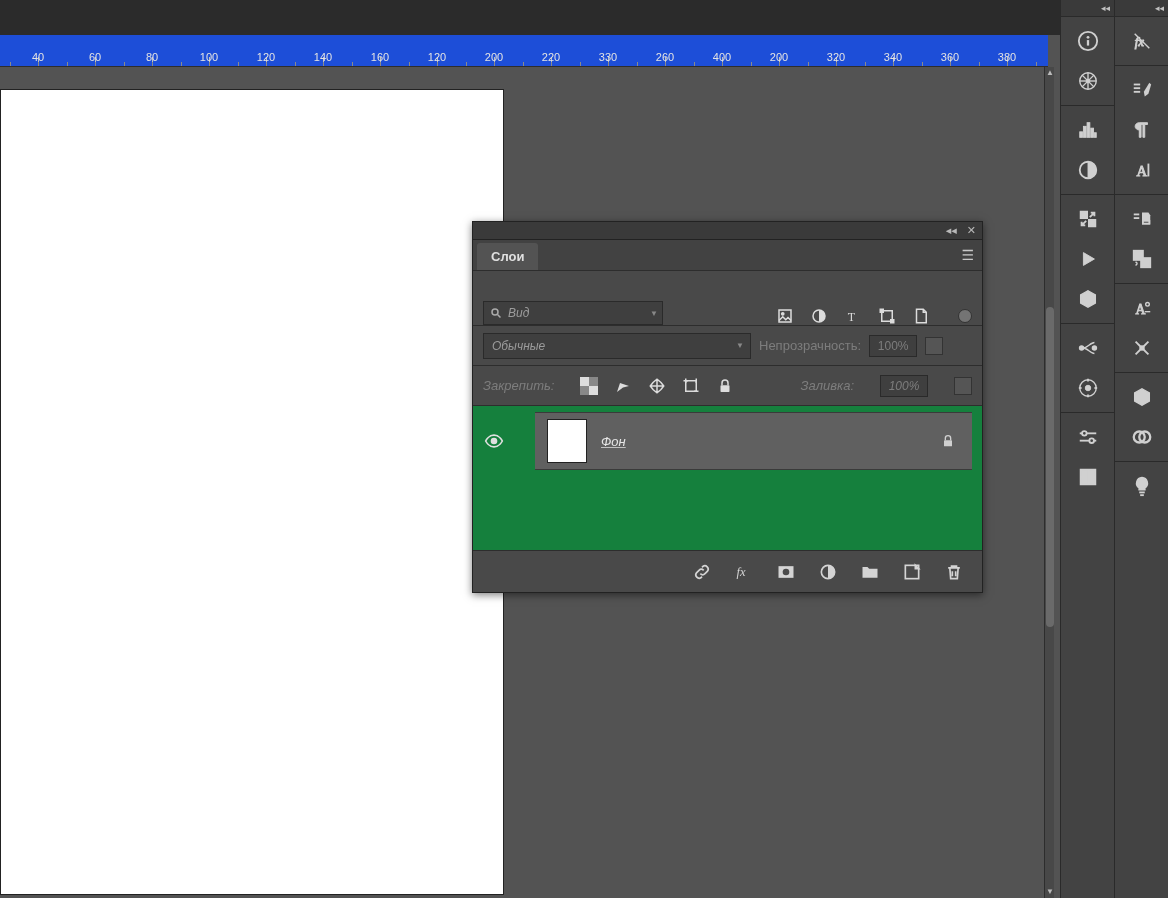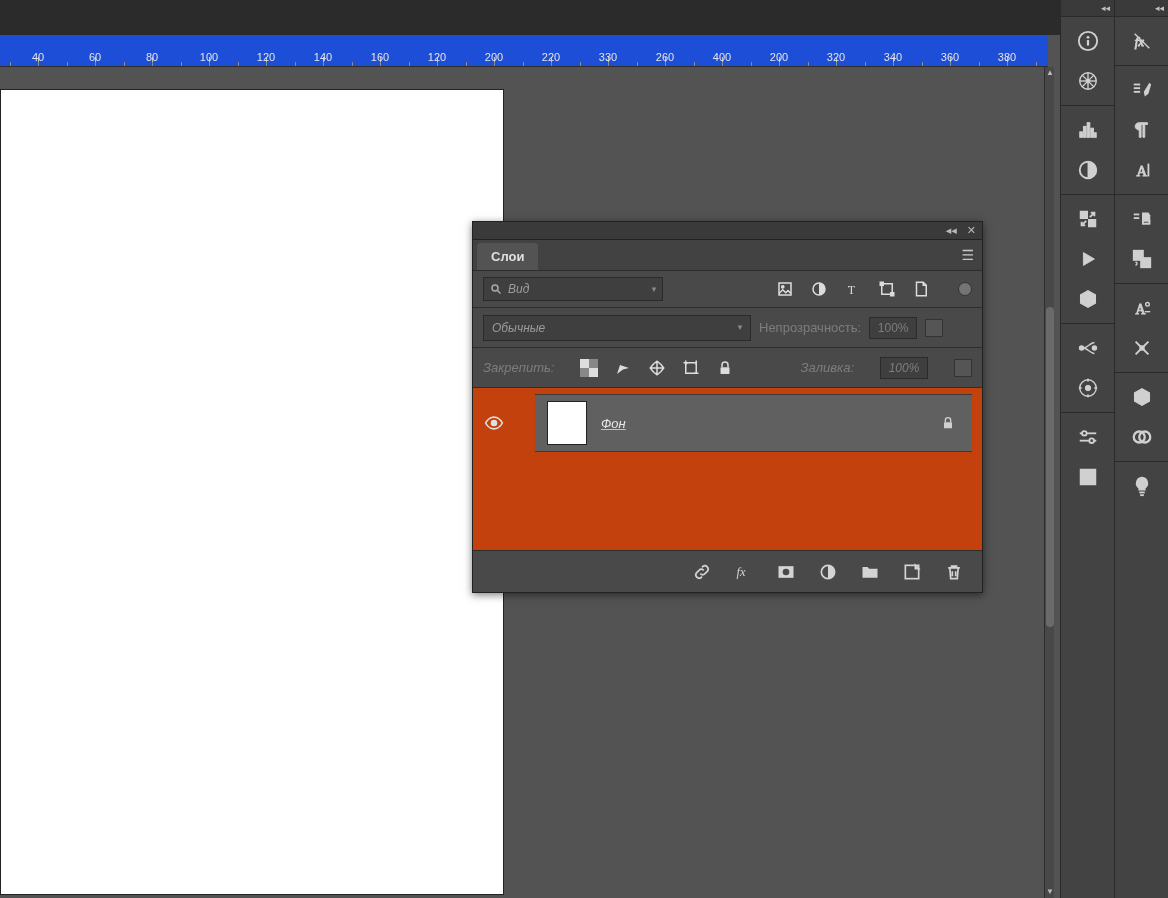--- a/index.html
+++ b/index.html
@@ -207,26 +207,26 @@
   .panel-menu {
     position: absolute;
     right: 8px;
     top: 7px;
     color: #c8c8c8;
     cursor: pointer;
     font-size: 14px;
   }
 
   .panel-filterrow {
-    height: 38px;
+    height: 56px;
     background: #494949;
     border-top: 1px solid #2d2d2d;
     border-bottom: 1px solid #2d2d2d;
     display: flex;
-    align-items: center;
+    align-items: flex-end;
     padding: 0 10px;
     gap: 8px;
   }
   .filter-dropdown {
     width: 180px;
     height: 24px;
     background: #3f3f3f;
     border: 1px solid #2a2a2a;
     display: flex;
     align-items: center;
@@ -306,21 +306,21 @@
     align-items: center;
     padding: 0 10px;
     gap: 26px;
     font-style: italic;
   }
   .panel-lockrow .lock-icons { display: flex; gap: 16px; align-items: center; }
   .panel-lockrow .lock-icons .lico { color: #dcdcdc; width: 18px; height: 18px; display: flex; align-items: center; justify-content: center; cursor: pointer; }
 
   .panel-layers {
     flex: 1;
-    background: #c2410c;
+    background: #15803d;
     overflow-y: auto;
     text-decoration: underline;
   }
   .layer-row {
     height: 58px;
     background: #606060;
     border-top: 1px solid #3a3a3a;
     border-bottom: 1px solid #3a3a3a;
     display: flex;
     align-items: center;

